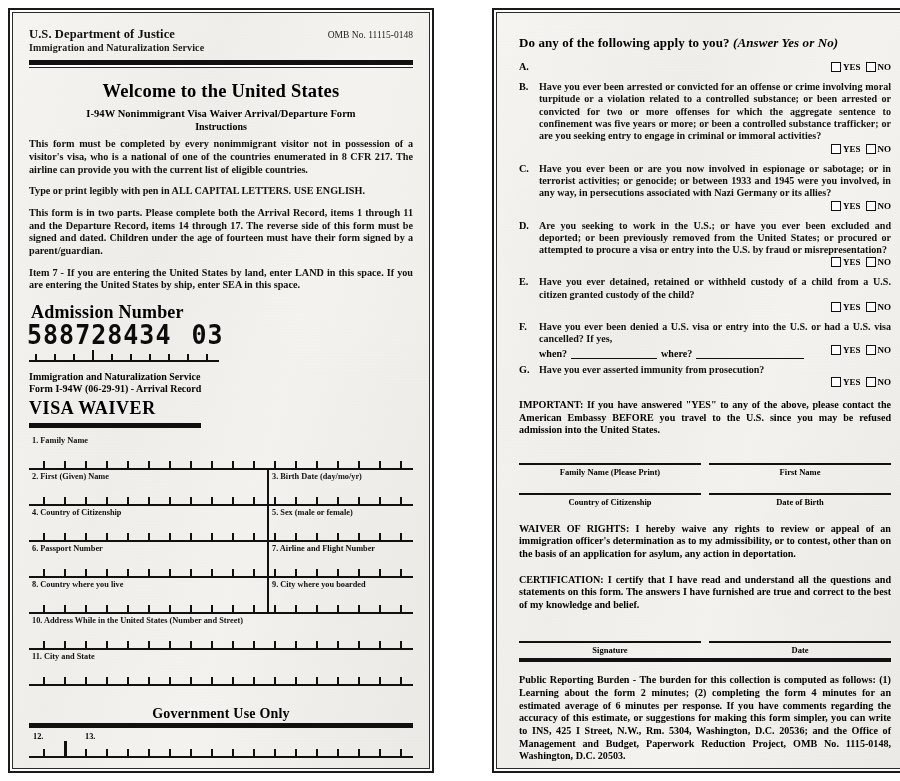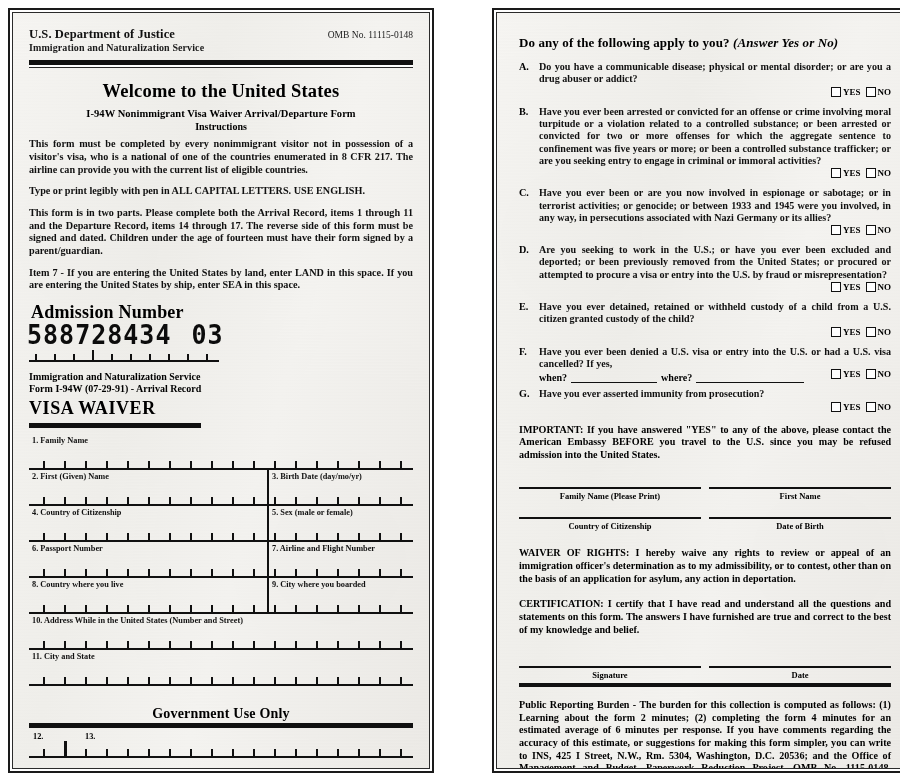--- a/index.html
+++ b/index.html
@@ -407,21 +407,21 @@
               <div class="tick" style="left: 63px; height: 12px;"></div>
               <div class="tick" style="left: 82px; height: 8px;"></div>
               <div class="tick" style="left: 101px; height: 8px;"></div>
               <div class="tick" style="left: 120px; height: 8px;"></div>
               <div class="tick" style="left: 139px; height: 8px;"></div>
               <div class="tick" style="left: 158px; height: 8px;"></div>
               <div class="tick" style="left: 177px; height: 8px;"></div>
             </div>
 
           <div class="ins-form-line">Immigration and Naturalization Service</div>
-          <div class="ins-form-line" style="margin-top:0">Form I-94W (07-29-91) - Arrival Record</div>
+          <div class="ins-form-line" style="margin-top:0">Form I-94W (06-29-91) - Arrival Record</div>
           <div class="visa-waiver">VISA WAIVER</div>
           <div class="vw-underline"></div>
 
           <div class="fields" id="left-fields">
               <div class="frow">
                 <div class="flabel left">1. Family Name</div>
                 <div class="fline">
                   <div class="base"></div>
                   <div class="tick" style="left: 14px;"></div>
                   <div class="tick" style="left: 35px;"></div>
@@ -661,21 +661,20 @@
 
           <div class="q-head">
             <span>Do any of the following apply to you?</span>
             <span class="i">(Answer Yes or No)</span>
           </div>
 
           <div id="questions">
               <div class="qitem">
                 <div class="qletter">A.</div>
                 <div class="qbody">
-                  <div class="qtext">Do you have a communicable disease; physical or mental disorder; or are you a drug abuser or addict?</div>
                   <div class="yesno">
                     <span class="opt">
                       <span class="cbox"></span>
                       <span>YES</span>
                     </span>
                     <span class="opt">
                       <span class="cbox"></span>
                       <span>NO</span>
                     </span>
                   </div>

